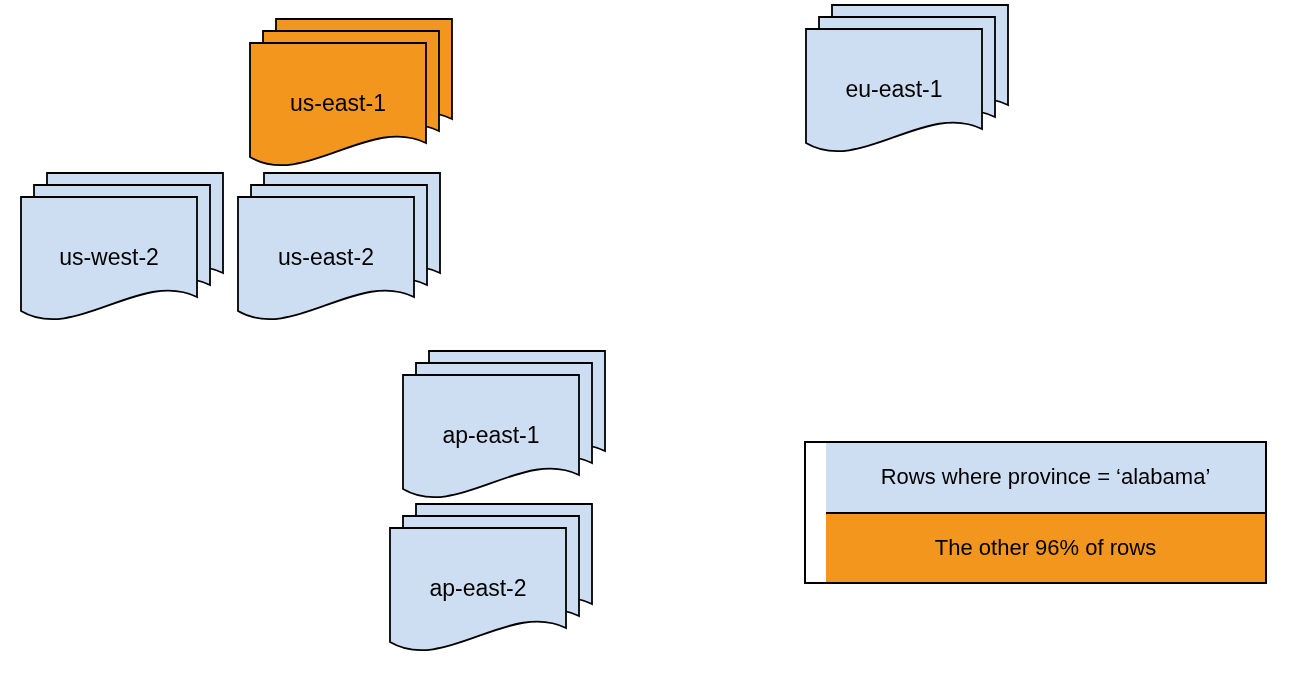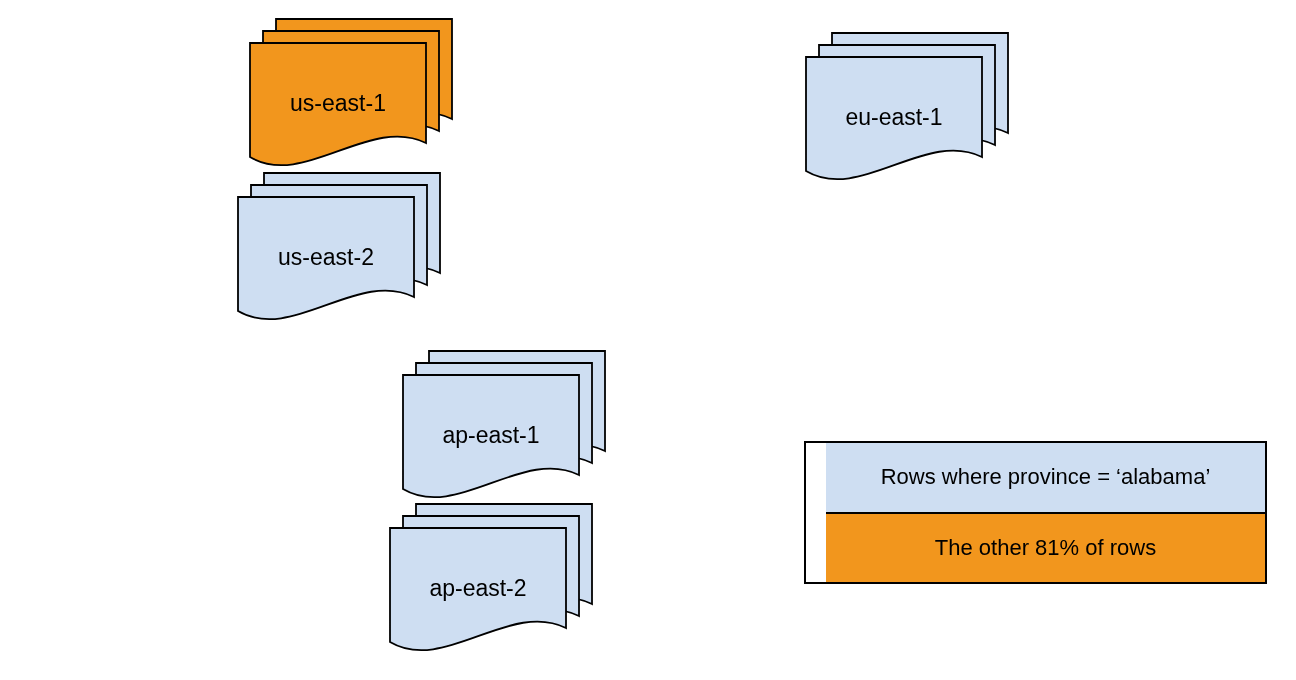--- a/index.html
+++ b/index.html
@@ -46,29 +46,37 @@
   <div class="stack" style="left:249px;top:18px">
     <svg width="204" height="150" viewBox="0 0 204 150">
       <path class="sheet" transform="translate(27,1)" d="M0 0 H176 V100 C120 72 54 146 0 114 Z" fill="#F2961D"></path>
       <path class="sheet" transform="translate(14,13)" d="M0 0 H176 V100 C120 72 54 146 0 114 Z" fill="#F2961D"></path>
       <path class="sheet" transform="translate(1,25)" d="M0 0 H176 V100 C120 72 54 146 0 114 Z" fill="#F2961D"></path>
       <text class="stack-label" x="89" y="85" text-anchor="middle" dominant-baseline="central">us-east-1</text>
     </svg>
   </div>
 
 
-  <div class="stack" style="left:805px;top:32px">
+  <div class="stack" style="left:805px;top:4px">
     <svg width="204" height="150" viewBox="0 0 204 150">
       <path class="sheet" transform="translate(27,1)" d="M0 0 H176 V100 C120 72 54 146 0 114 Z" fill="#CEDEF2"></path>
       <path class="sheet" transform="translate(14,13)" d="M0 0 H176 V100 C120 72 54 146 0 114 Z" fill="#CEDEF2"></path>
       <path class="sheet" transform="translate(1,25)" d="M0 0 H176 V100 C120 72 54 146 0 114 Z" fill="#CEDEF2"></path>
       <text class="stack-label" x="89" y="85" text-anchor="middle" dominant-baseline="central">eu-east-1</text>
     </svg>
   </div>
 
+  <div class="stack" style="left:20px;top:172px">
+    <svg width="204" height="150" viewBox="0 0 204 150">
+      <path class="sheet" transform="translate(27,1)" d="M0 0 H176 V100 C120 72 54 146 0 114 Z" fill="#CEDEF2"></path>
+      <path class="sheet" transform="translate(14,13)" d="M0 0 H176 V100 C120 72 54 146 0 114 Z" fill="#CEDEF2"></path>
+      <path class="sheet" transform="translate(1,25)" d="M0 0 H176 V100 C120 72 54 146 0 114 Z" fill="#CEDEF2"></path>
+      <text class="stack-label" x="89" y="85" text-anchor="middle" dominant-baseline="central">us-west-2</text>
+    </svg>
+  </div>
 
   <div class="stack" style="left:237px;top:172px">
     <svg width="204" height="150" viewBox="0 0 204 150">
       <path class="sheet" transform="translate(27,1)" d="M0 0 H176 V100 C120 72 54 146 0 114 Z" fill="#CEDEF2"></path>
       <path class="sheet" transform="translate(14,13)" d="M0 0 H176 V100 C120 72 54 146 0 114 Z" fill="#CEDEF2"></path>
       <path class="sheet" transform="translate(1,25)" d="M0 0 H176 V100 C120 72 54 146 0 114 Z" fill="#CEDEF2"></path>
       <text class="stack-label" x="89" y="85" text-anchor="middle" dominant-baseline="central">us-east-2</text>
     </svg>
   </div>
 
@@ -90,17 +98,17 @@
       <path class="sheet" transform="translate(1,25)" d="M0 0 H176 V100 C120 72 54 146 0 114 Z" fill="#CEDEF2"></path>
       <text class="stack-label" x="89" y="85" text-anchor="middle" dominant-baseline="central">ap-east-2</text>
     </svg>
   </div>
 
   <div class="legend">
     <div class="legend-row" style="background-color: rgb(206, 222, 242);">
       <span>Rows where province = ‘alabama’</span>
     </div>
     <div class="legend-row" style="background-color: rgb(242, 150, 29);">
-      <span>The other 81% of rows</span>
+      <span>The other 96% of rows</span>
     </div>
   </div>
 
 </div>
 
 </body></html>

